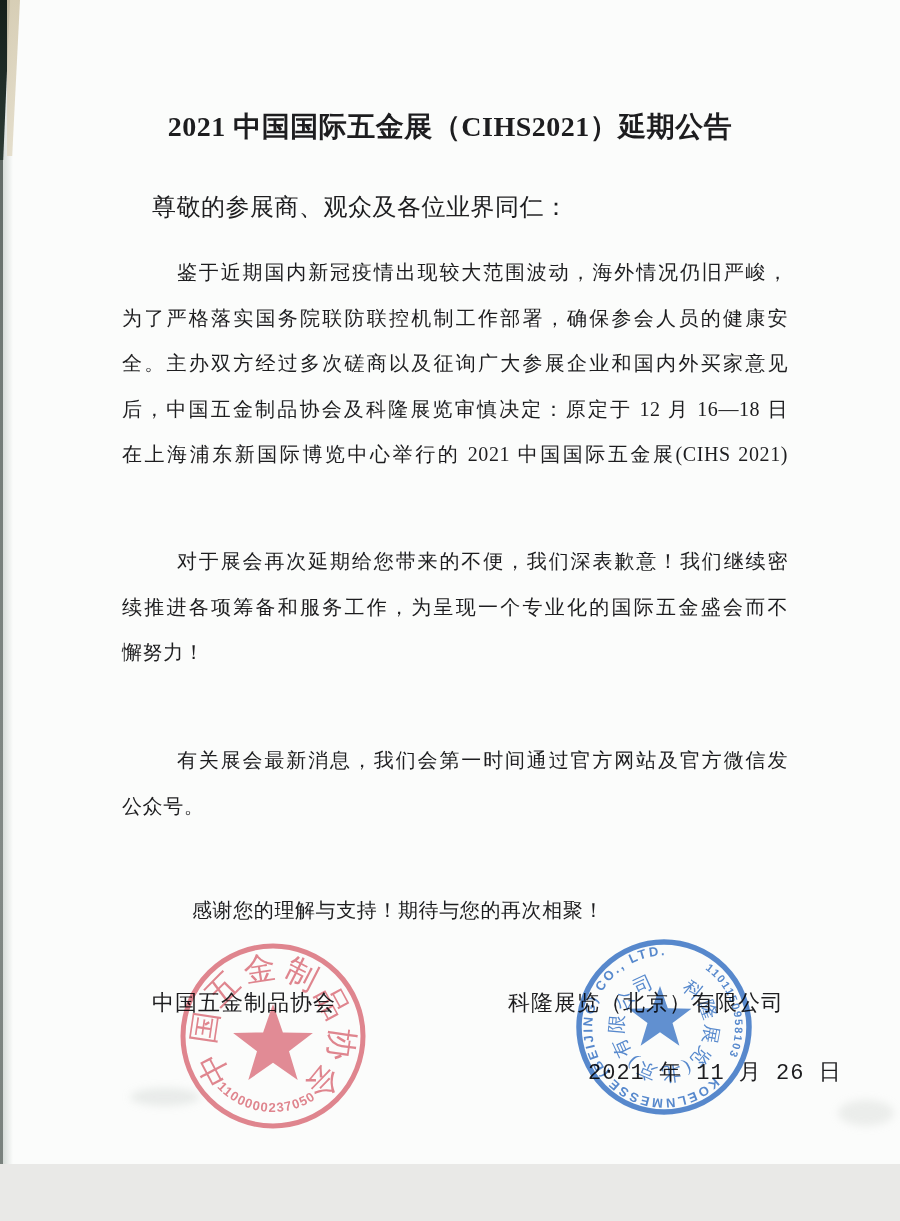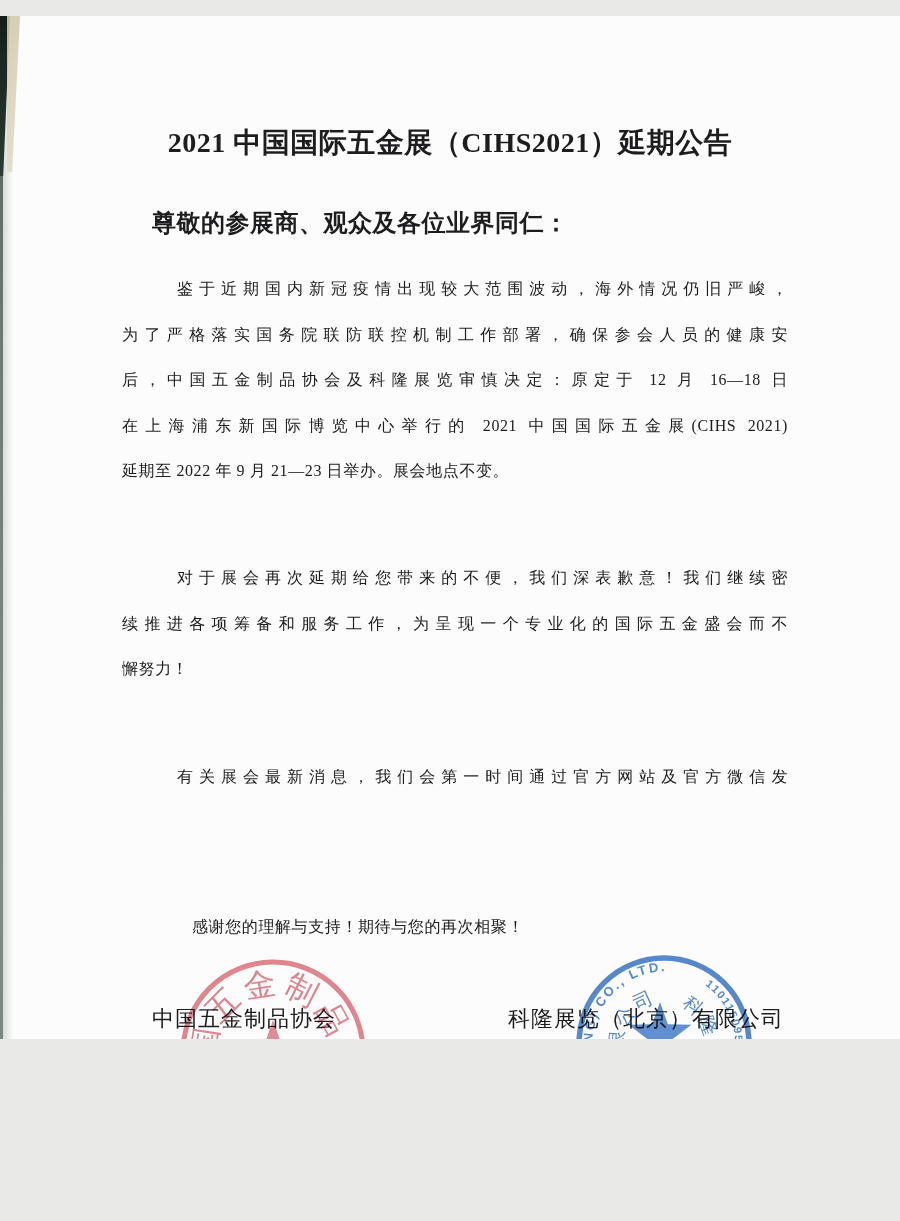--- a/index.html
+++ b/index.html
@@ -1,17 +1,17 @@
 <!DOCTYPE html>
 <html><head>
 <meta charset="utf-8">
 <style>
   html,body{margin:0;padding:0;background:#e9e9e7;}
   .page{
-    position:relative;width:900px;height:1023px;margin:16px auto;
+    position:relative;width:900px;height:1164px;margin:0 auto;
     background:#fbfcfb;overflow:hidden;
     font-family:"Liberation Serif","DejaVu Serif",serif;
     color:#1d1d1f;
   }
   
   .edge-line{position:absolute;left:0;top:0;width:3px;height:1221px;
     background:linear-gradient(180deg,#1f2b25 0%,#44504a 30%,#5a645f 70%,#4c5751 100%);
     opacity:.75;z-index:1;}
   .edge-soft{position:absolute;left:3px;top:0;width:10px;height:1221px;
     background:linear-gradient(90deg,#d7ddd9,rgba(247,249,248,0));z-index:1;}
@@ -23,26 +23,26 @@
     clip-path:polygon(0 0,100% 0,40% 100%,0 100%);opacity:.9;z-index:1;}
   .smudge{position:absolute;border-radius:50%;filter:blur(4px);z-index:1;}
   .smudge.a{left:130px;top:1088px;width:70px;height:18px;background:rgba(170,176,172,.22);}
   .smudge.b{left:838px;top:1100px;width:56px;height:26px;background:rgba(175,180,177,.20);}
   
   .title{
     position:absolute;left:0;top:108px;width:900px;text-align:center;
     font-size:28px;font-weight:bold;letter-spacing:.5px;z-index:2;margin:0;
   }
   .salutation{
-    position:absolute;left:152px;top:192px;font-size:24px;font-weight:bold;
+    position:absolute;left:152px;top:192px;font-size:24px;font-weight:normal;
     line-height:30px;z-index:2;letter-spacing:.5px;
   }
   .para{position:absolute;left:122px;width:666px;z-index:2;}
   .para .line{
-    display:block;font-size:16px;line-height:45.5px;letter-spacing:.6px;
+    display:block;font-size:20px;line-height:45.5px;letter-spacing:.6px;
     word-break:break-all;white-space:nowrap;
   }
   .para .line.fill{white-space:normal;text-align:justify;text-align-last:justify;text-justify:inter-character;}
   .para .line.indent{padding-left:55px;}
   .para .line.indent2{padding-left:70px;}
   .p1{top:250px;} .p2{top:539px;} .p3{top:738px;} .p4{top:888px;}
   .sig{position:absolute;top:988px;font-size:22px;line-height:30px;z-index:2;letter-spacing:1px;}
   .sig.left{left:152px;} .sig.right{left:508px;}
   .dateline{position:absolute;left:588px;top:1060px;font-size:22px;line-height:28px;z-index:2;letter-spacing:1px;font-family:Liberation Mono, monospace;}
   
@@ -64,33 +64,34 @@
   <div class="smudge a"></div>
   <div class="smudge b"></div>
 
   <h1 class="title">2021 中国国际五金展（CIHS2021）延期公告</h1>
 
   <div class="salutation">尊敬的参展商、观众及各位业界同仁：</div>
 
   <div class="para p1">
     <span class="line fill indent">鉴于近期国内新冠疫情出现较大范围波动，海外情况仍旧严峻，</span>
     <span class="line fill">为了严格落实国务院联防联控机制工作部署，确保参会人员的健康安</span>
+    <span class="line fill">全。主办双方经过多次磋商以及征询广大参展企业和国内外买家意见</span>
     <span class="line fill">后，中国五金制品协会及科隆展览审慎决定：原定于 12 月 16—18 日</span>
     <span class="line fill">在上海浦东新国际博览中心举行的 2021 中国国际五金展(CIHS 2021)</span>
-    <span class="line">延期至 2022 年 9 月 21—23 日举办。展会地点不变。</span>
   </div>
 
   <div class="para p2">
     <span class="line fill indent">对于展会再次延期给您带来的不便，我们深表歉意！我们继续密</span>
     <span class="line fill">续推进各项筹备和服务工作，为呈现一个专业化的国际五金盛会而不</span>
     <span class="line">懈努力！</span>
   </div>
 
   <div class="para p3">
     <span class="line fill indent">有关展会最新消息，我们会第一时间通过官方网站及官方微信发</span>
+    <span class="line">公众号。</span>
   </div>
 
   <div class="para p4">
     <span class="line indent2">感谢您的理解与支持！期待与您的再次相聚！</span>
   </div>
 
   <div class="sig left">中国五金制品协会</div>
   <div class="sig right">科隆展览（北京）有限公司</div>
   <div class="dateline">2021 年 11 月 26 日</div>
 

